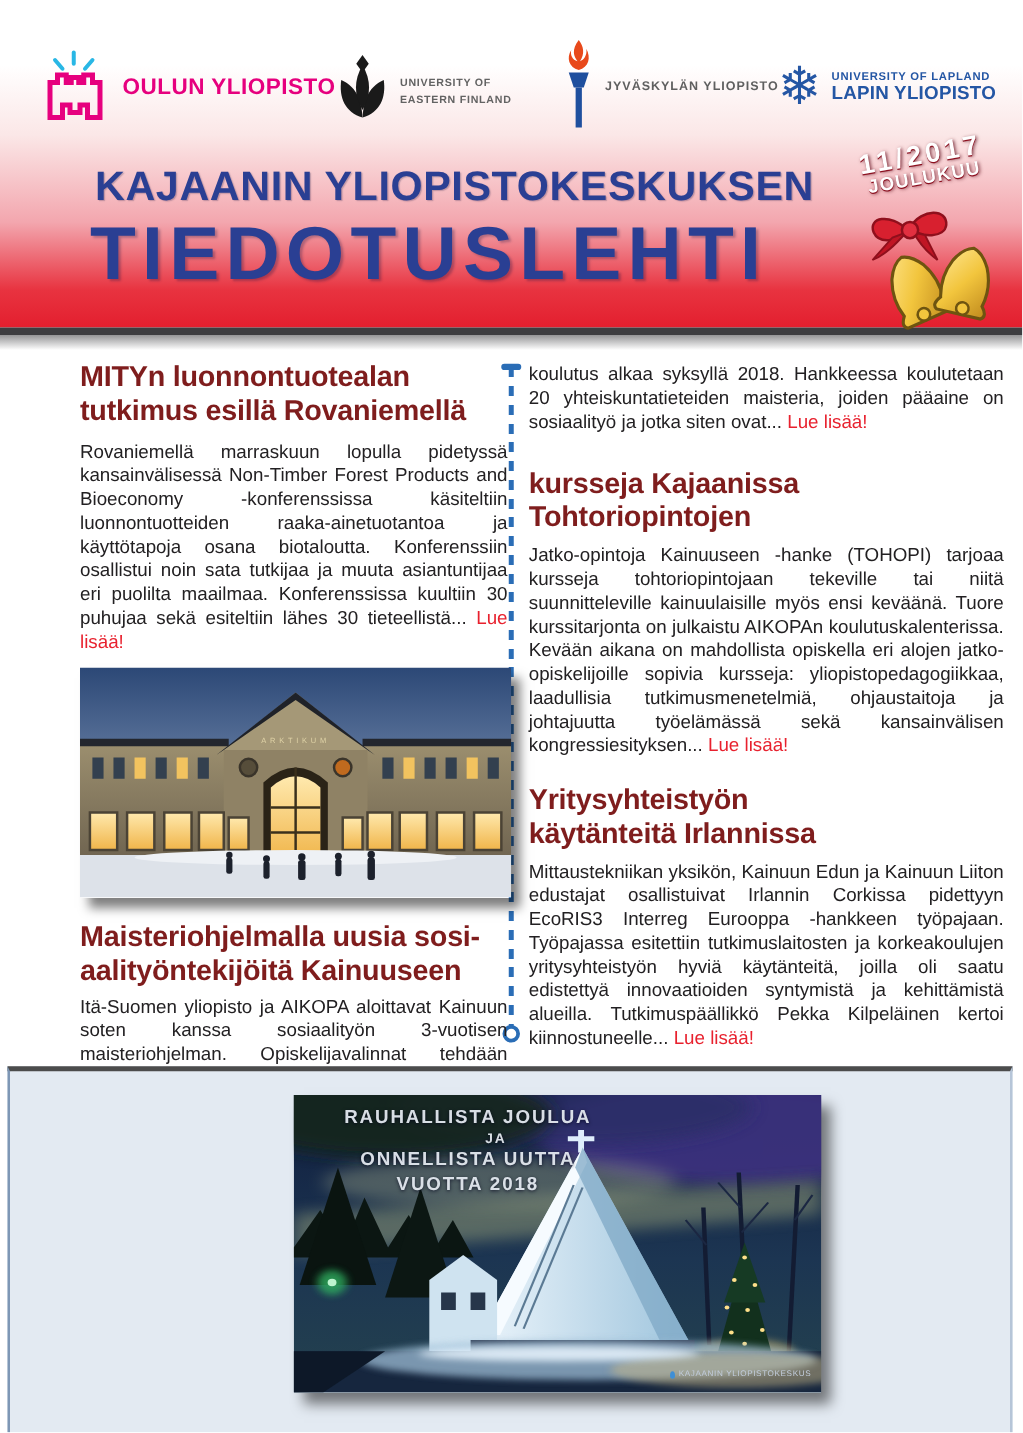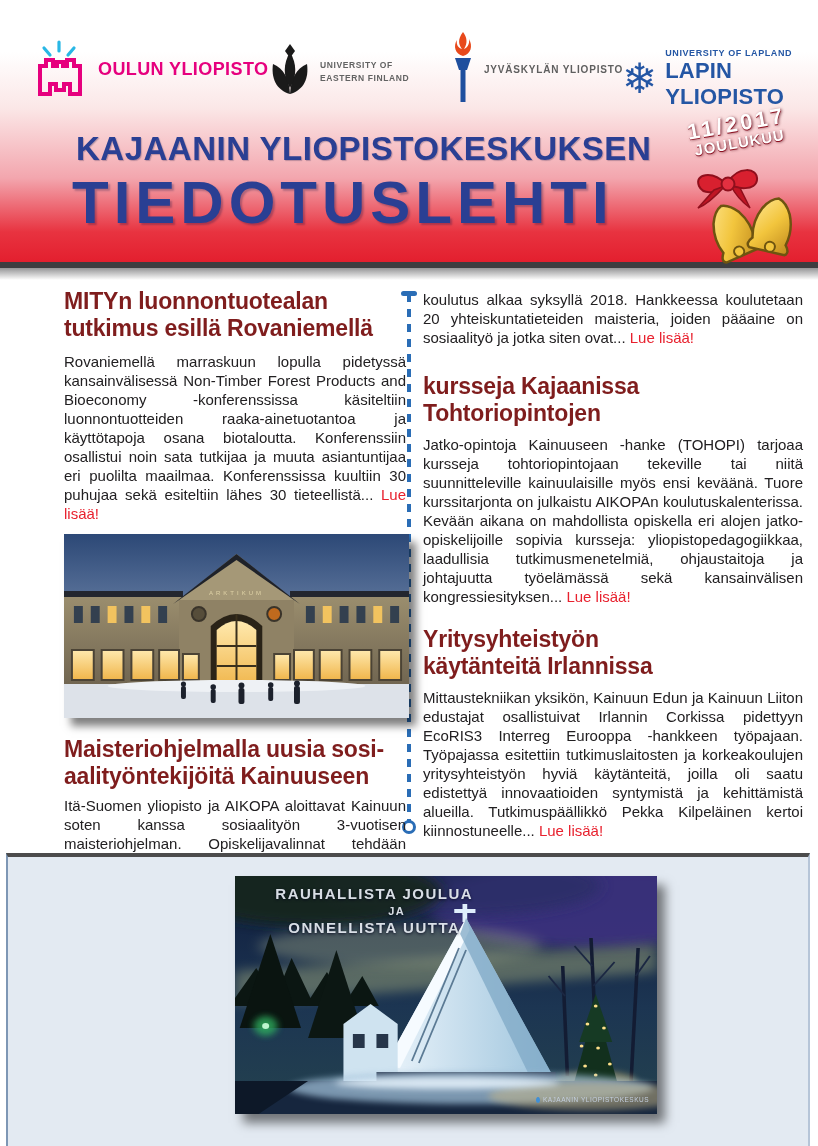--- a/index.html
+++ b/index.html
@@ -26,21 +26,21 @@
   .logo{position:absolute;display:flex;align-items:center;gap:8px;justify-content:flex-end;}
   .logo-oulu{left:32px;top:36px;}
   .oulu-text{color:#e6007e;font-weight:700;font-size:18px;letter-spacing:.4px;}
   .logo-uef{left:268px;top:42px;}
   .uef-text{color:#636363;font-size:8.5px;font-weight:700;letter-spacing:.6px;line-height:1.5;}
   .logo-jyu{left:450px;top:30px;}
   .jyu-text{color:#5f5f5f;font-size:10px;font-weight:700;letter-spacing:.8px;}
   .logo-lapland{left:622px;top:48px;}
   .lap-snow{font-size:42px;color:#2456a4;line-height:1;}
   .lap-l1{color:#2456a4;font-size:9px;font-weight:700;letter-spacing:.6px;}
-  .lap-l2{color:#2456a4;font-size:22px;font-weight:700;letter-spacing:.2px;}
+  .lap-l2{color:#2456a4;font-size:15px;font-weight:700;letter-spacing:.2px;}
 
   
   .col{position:absolute;color:#221f20;}
   .col-left{left:64px;top:288px;width:342px;}
   .col-right{left:423px;top:290px;width:380px;}
   .art-title{margin:0;color:#7f1d1d;font-weight:700;font-size:23px;line-height:27px;letter-spacing:-.2px;}
   .art-title .tl{display:block;white-space:nowrap;}
   .art-body{margin:10px 0 0 0;font-size:15px;line-height:19px;text-align:justify;color:#222022;}
   .more{color:#e8212e;cursor:pointer;text-decoration:none;}
   .mt18{margin-top:18px;}
@@ -343,20 +343,21 @@
         <rect y="205" width="358" height="33" fill="#16263e"></rect>
         <ellipse cx="200" cy="212" rx="155" ry="16" fill="#9dbdd6" opacity=".75" filter="url(#b3)"></ellipse>
         <ellipse cx="300" cy="220" rx="85" ry="14" fill="#c9b887" opacity=".5" filter="url(#b3)"></ellipse>
         <polygon points="0,205 62,205 20,238 0,238" fill="#0d1828"></polygon>
         <ellipse cx="180" cy="207" rx="95" ry="6" fill="#eaf6ff" opacity=".85" filter="url(#b3)"></ellipse>
       </svg>
       <div class="greeting">
         <div class="g-big">RAUHALLISTA JOULUA</div>
         <div class="g-small">JA</div>
         <div class="g-big">ONNELLISTA UUTTA</div>
+        <div class="g-big">VUOTTA 2018</div>
       </div>
       <div class="watermark">
         <span class="wm-dot"></span>
         <span>KAJAANIN YLIOPISTOKESKUS</span>
       </div>
     </div>
   </div>
 
 </div>
 

